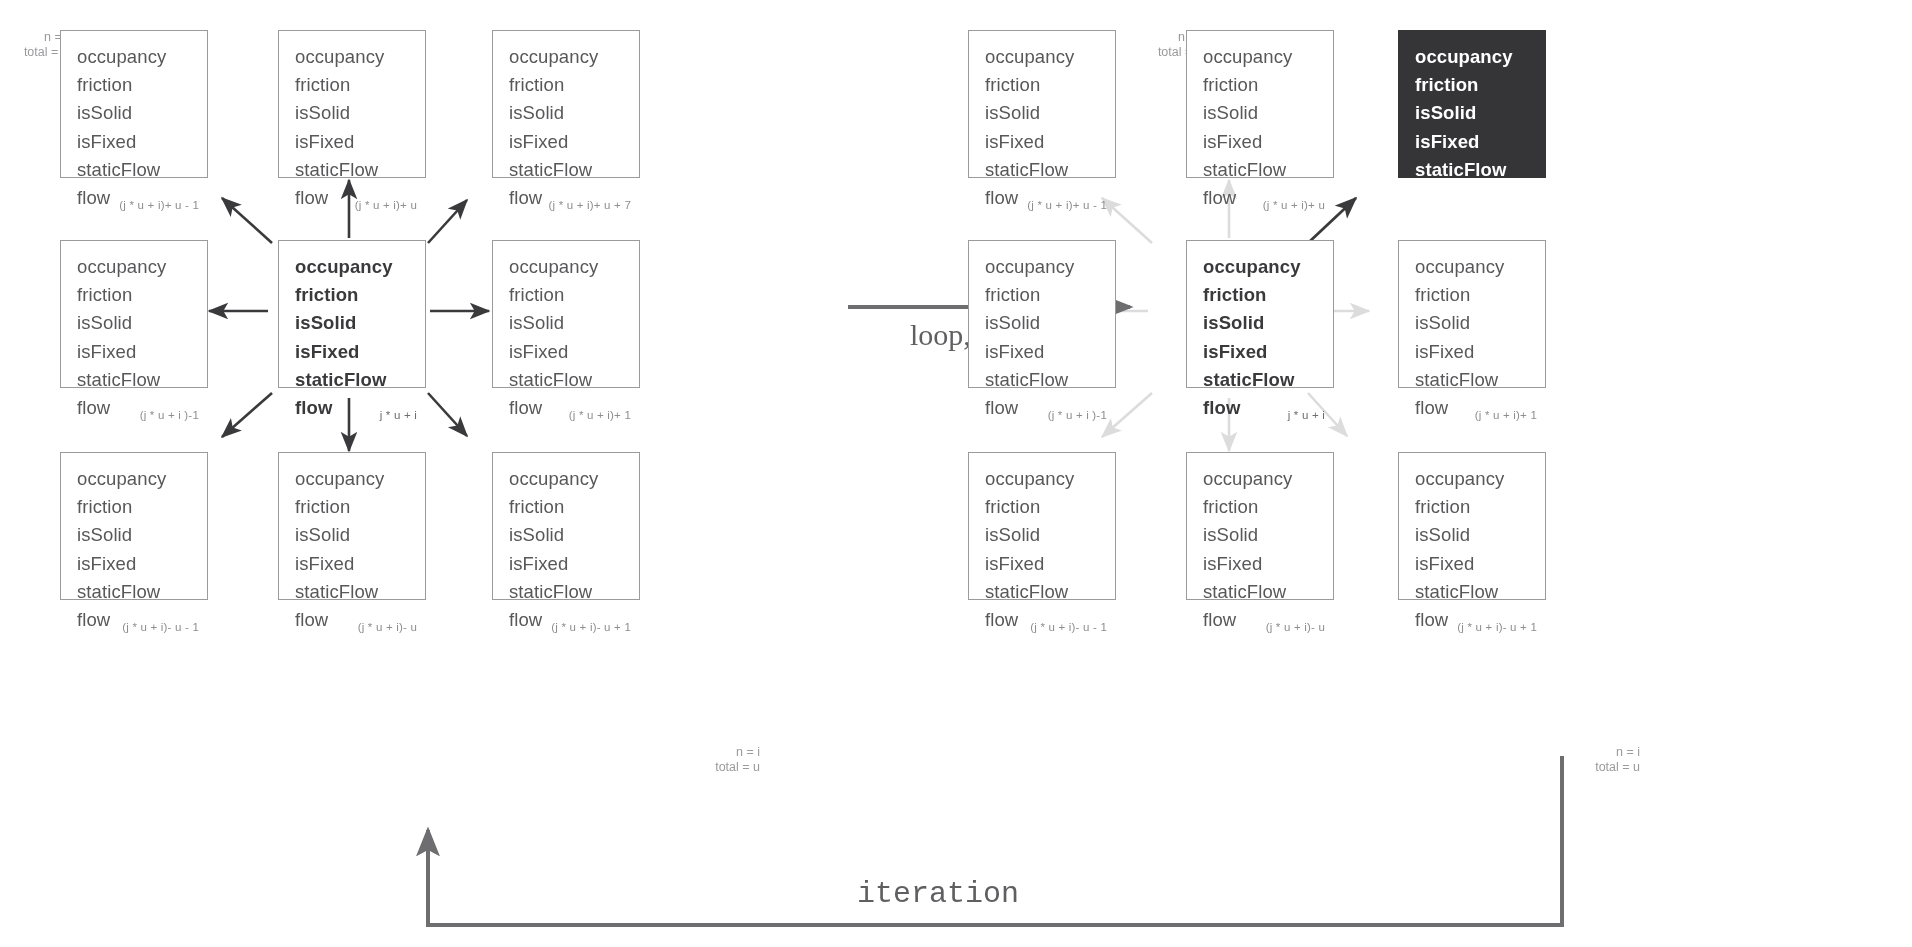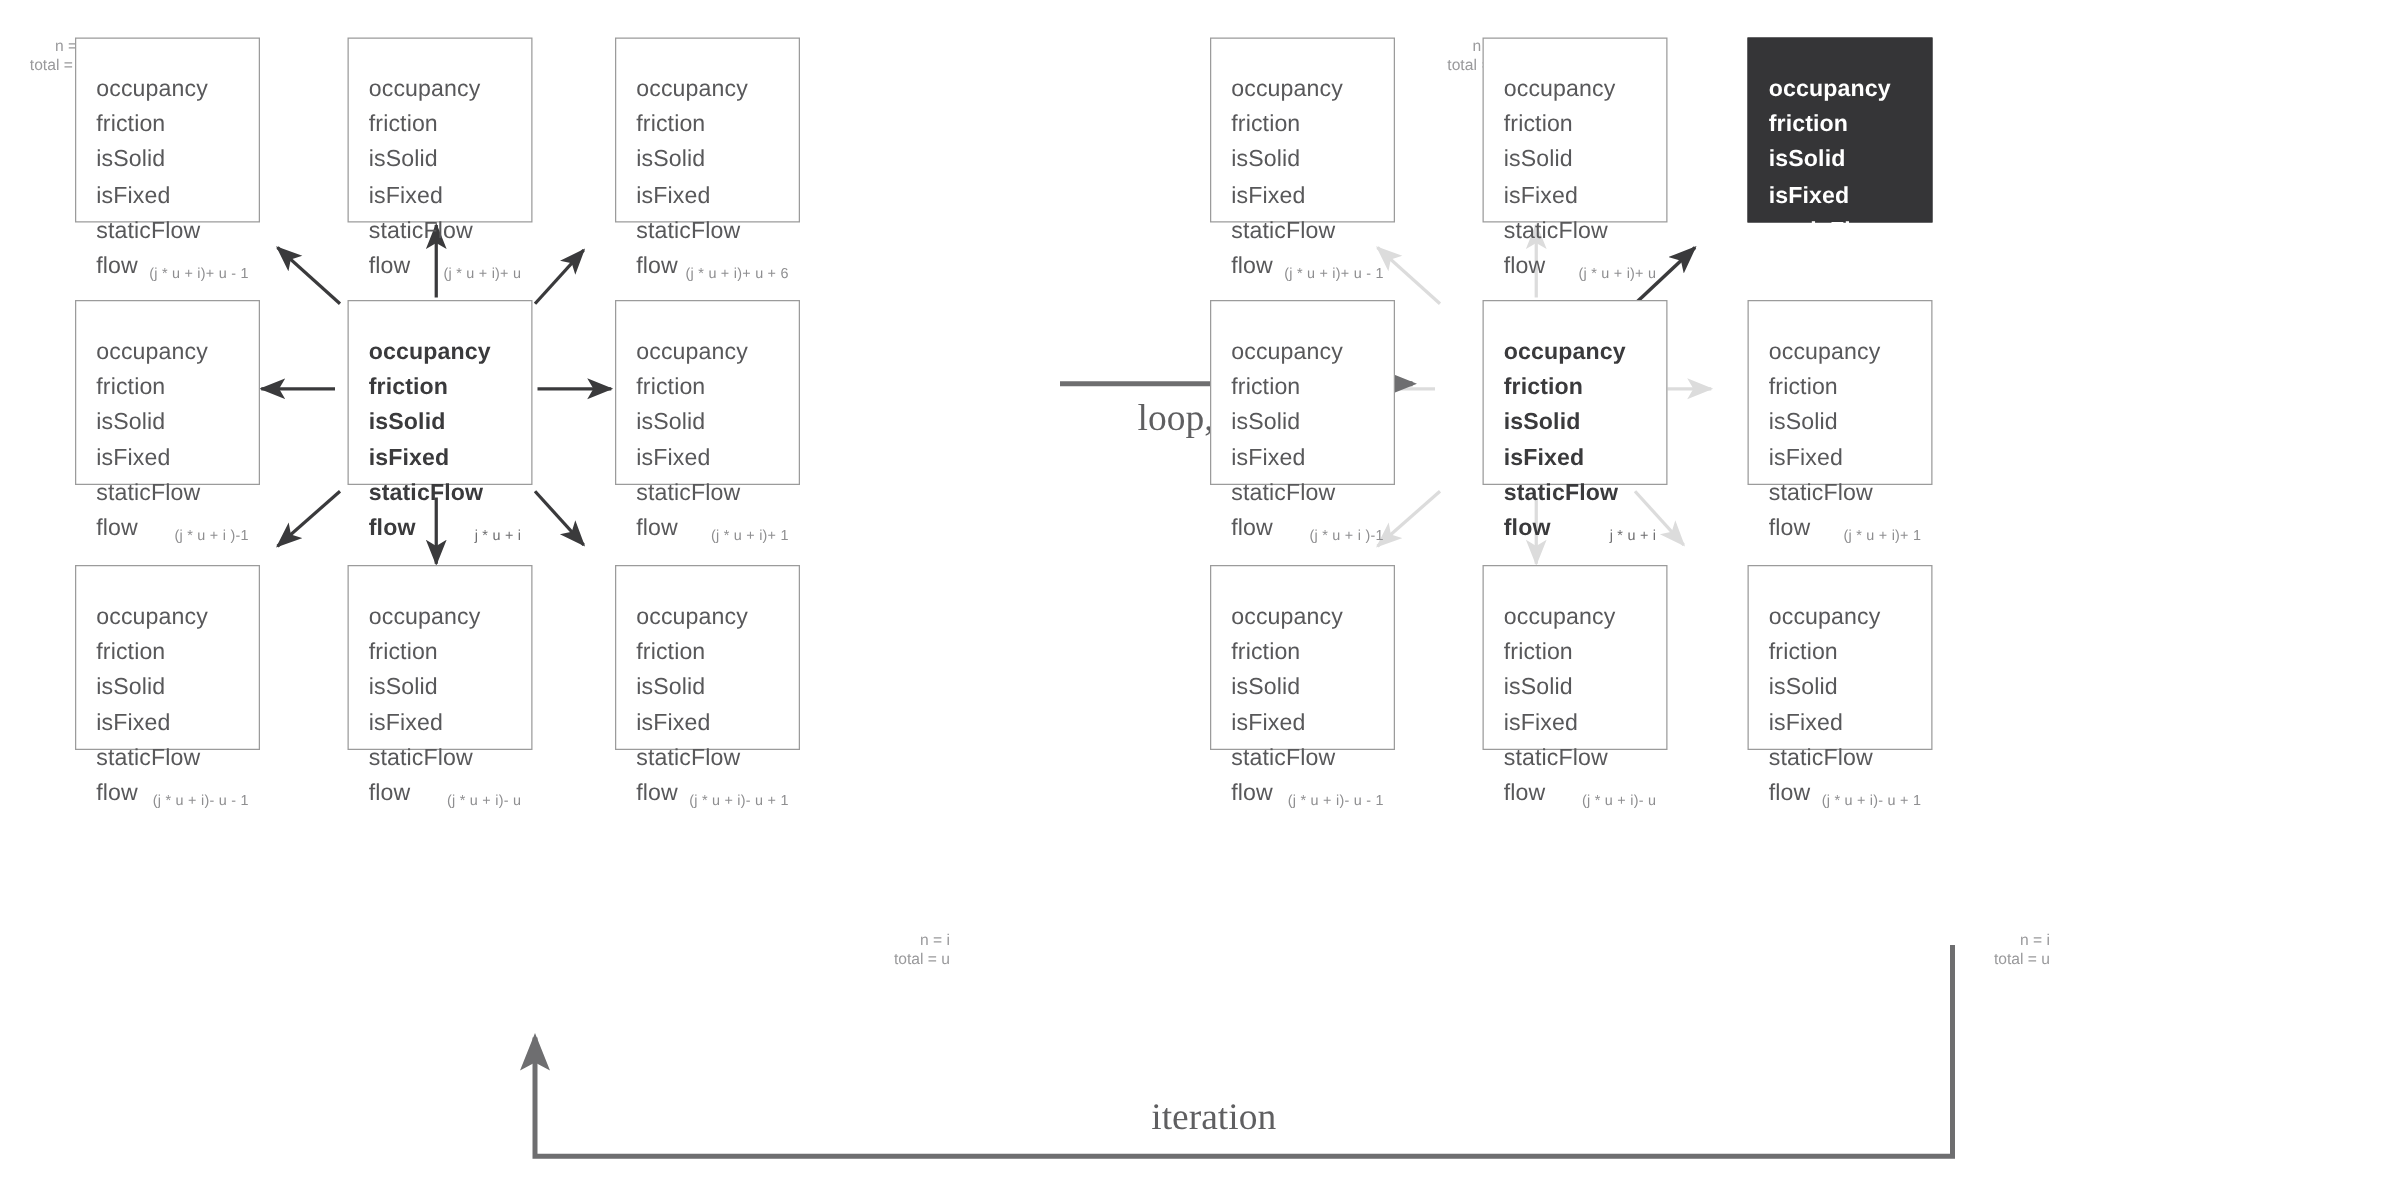--- a/index.html
+++ b/index.html
@@ -14,21 +14,21 @@
   }
 
   .stage { position: absolute; inset: 0; }
 
   
   .cell {
     position: absolute;
     box-sizing: border-box;
     border: 1.5px solid #9b9b9b;
     background: #ffffff;
-    padding: 26px 0 8px 16px;
+    padding: 12px 0 8px 16px;
   }
   .cell .fld {
     font-size: 18.5px;
     line-height: 28.2px;
     color: #58585a;
     white-space: nowrap;
     letter-spacing: 0.1px;
   }
   .cell.bold .fld { font-weight: bold; color: #3a3a3c; }
   .cell.dark {
@@ -147,21 +147,21 @@
     <div>total = v</div>
   </div>
 
   <div class="note" style="left:1540px; top:745px; width:100px;">
     <div>n = i</div>
     <div>total = u</div>
   </div>
 
   <div class="caption" style="left:910px; top:318px;">loop, find</div>
 
-  <div class="caption" style="left:921px; top:877px;">iteration</div>
+  <div class="caption" style="left:857px; top:877px;font-family:Liberation Mono, monospace;">iteration</div>
 
   <div id="left-cells">
       <div class="cell" style="left: 60px; top: 30px; width: 148px; height: 148px;">
         <div class="fld">occupancy</div>
         <div class="fld">friction</div>
         <div class="fld">isSolid</div>
         <div class="fld">isFixed</div>
         <div class="fld">staticFlow</div>
         <div class="fld flowrow">flow<span class="idx">(j * u + i)+ u - 1</span></div>
       </div>
@@ -172,21 +172,21 @@
         <div class="fld">isFixed</div>
         <div class="fld">staticFlow</div>
         <div class="fld flowrow">flow<span class="idx">(j * u + i)+ u</span></div>
       </div>
       <div class="cell" style="left: 492px; top: 30px; width: 148px; height: 148px;">
         <div class="fld">occupancy</div>
         <div class="fld">friction</div>
         <div class="fld">isSolid</div>
         <div class="fld">isFixed</div>
         <div class="fld">staticFlow</div>
-        <div class="fld flowrow">flow<span class="idx">(j * u + i)+ u + 6</span></div>
+        <div class="fld flowrow">flow<span class="idx">(j * u + i)+ u + 7</span></div>
       </div>
       <div class="cell" style="left: 60px; top: 240px; width: 148px; height: 148px;">
         <div class="fld">occupancy</div>
         <div class="fld">friction</div>
         <div class="fld">isSolid</div>
         <div class="fld">isFixed</div>
         <div class="fld">staticFlow</div>
         <div class="fld flowrow">flow<span class="idx">(j * u + i )-1</span></div>
       </div>
       <div class="cell bold" style="left: 278px; top: 240px; width: 148px; height: 148px;">

